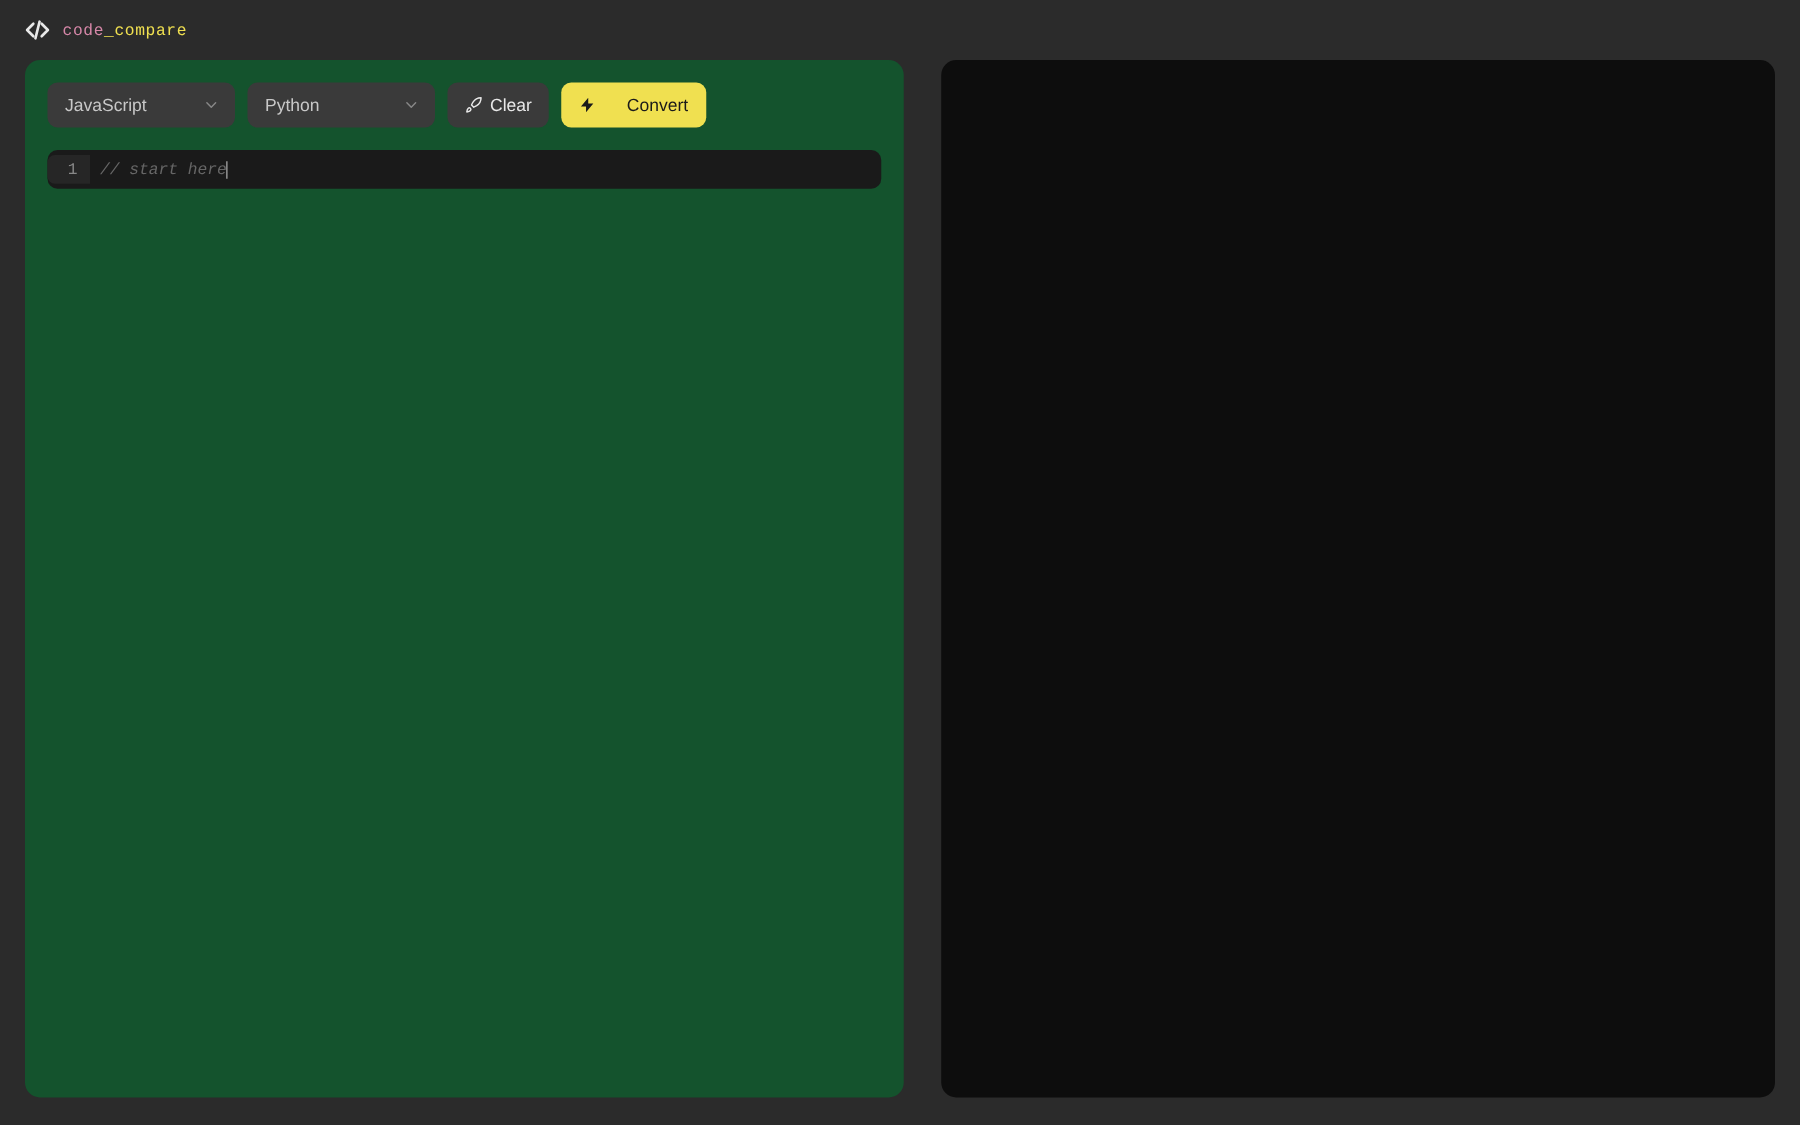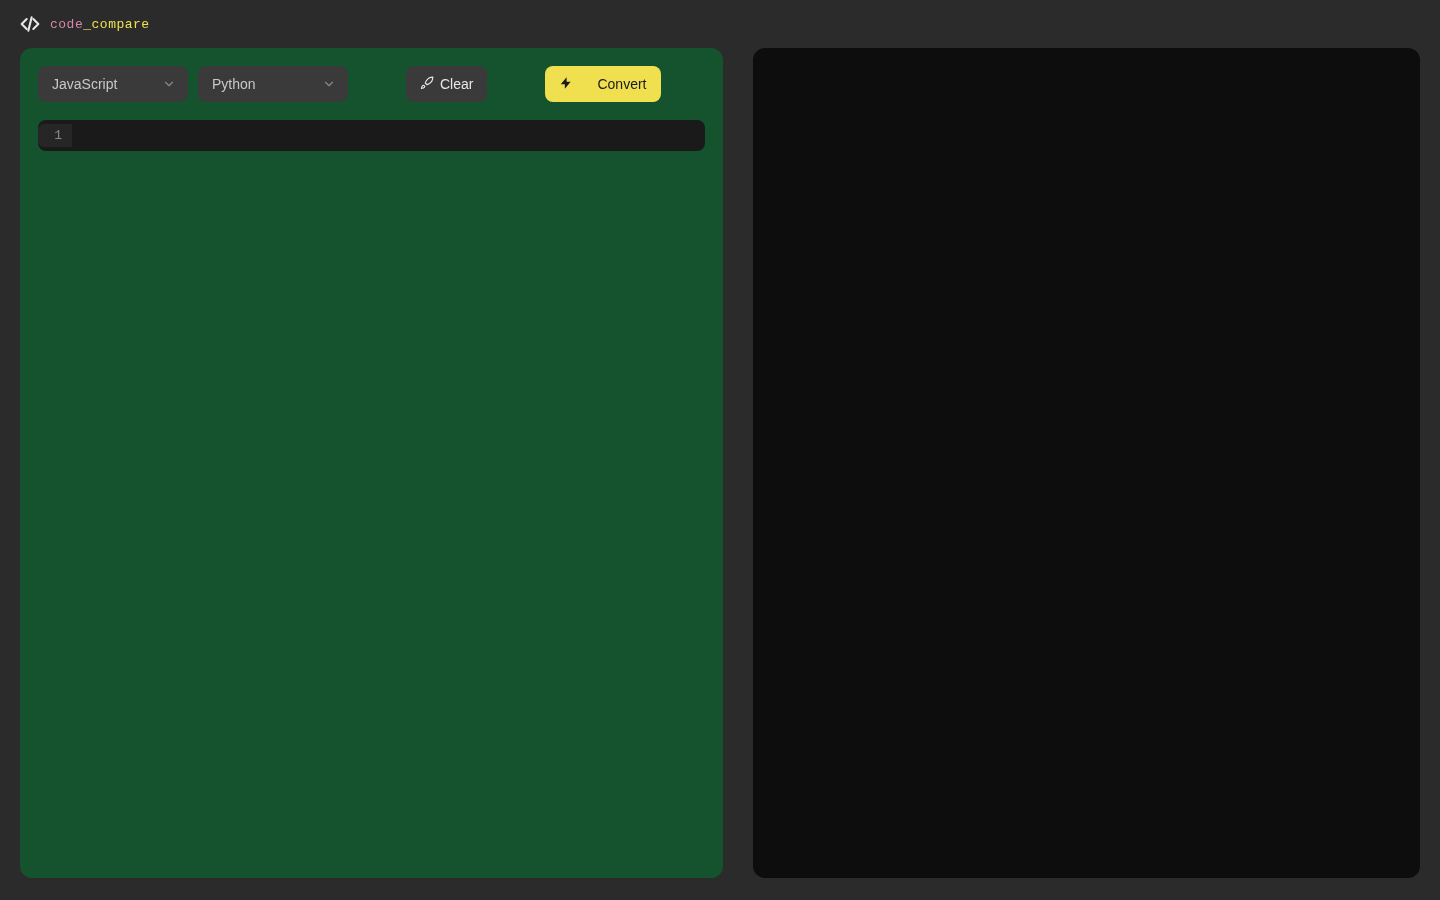--- a/index.html
+++ b/index.html
@@ -94,28 +94,28 @@
       right: 12px;
       top: 50%;
       transform: translateY(-50%);
       color: #888;
       width: 14px;
       height: 14px;
     }
 
     .btn {
       display: flex;
+      align-items: center;
       gap: 6px;
       padding: 10px 14px;
       border-radius: 8px;
       border: none;
       cursor: pointer;
       font-size: 14px;
       font-family: inherit;
-      margin-left: 48px;
     }
 
     .btn-clear {
       background-color: #3a3a3a;
       color: #e8e8e8;
     }
 
     .btn-convert {
       background-color: #f0e050;
       color: #1a1a1a;
@@ -229,17 +229,20 @@
           </svg>
         </span>
         <span>Convert</span>
       </button>
     </div>
 
     <div class="editor-area">
       <div class="line-gutter">
         <span>1</span>
       </div>
+      <div class="code-content">
+        <span>// start here</span><span class="cursor"></span>
+      </div>
     </div>
   </div>
 
   <div class="output-panel"></div>
 </div>
 
 </body></html>

